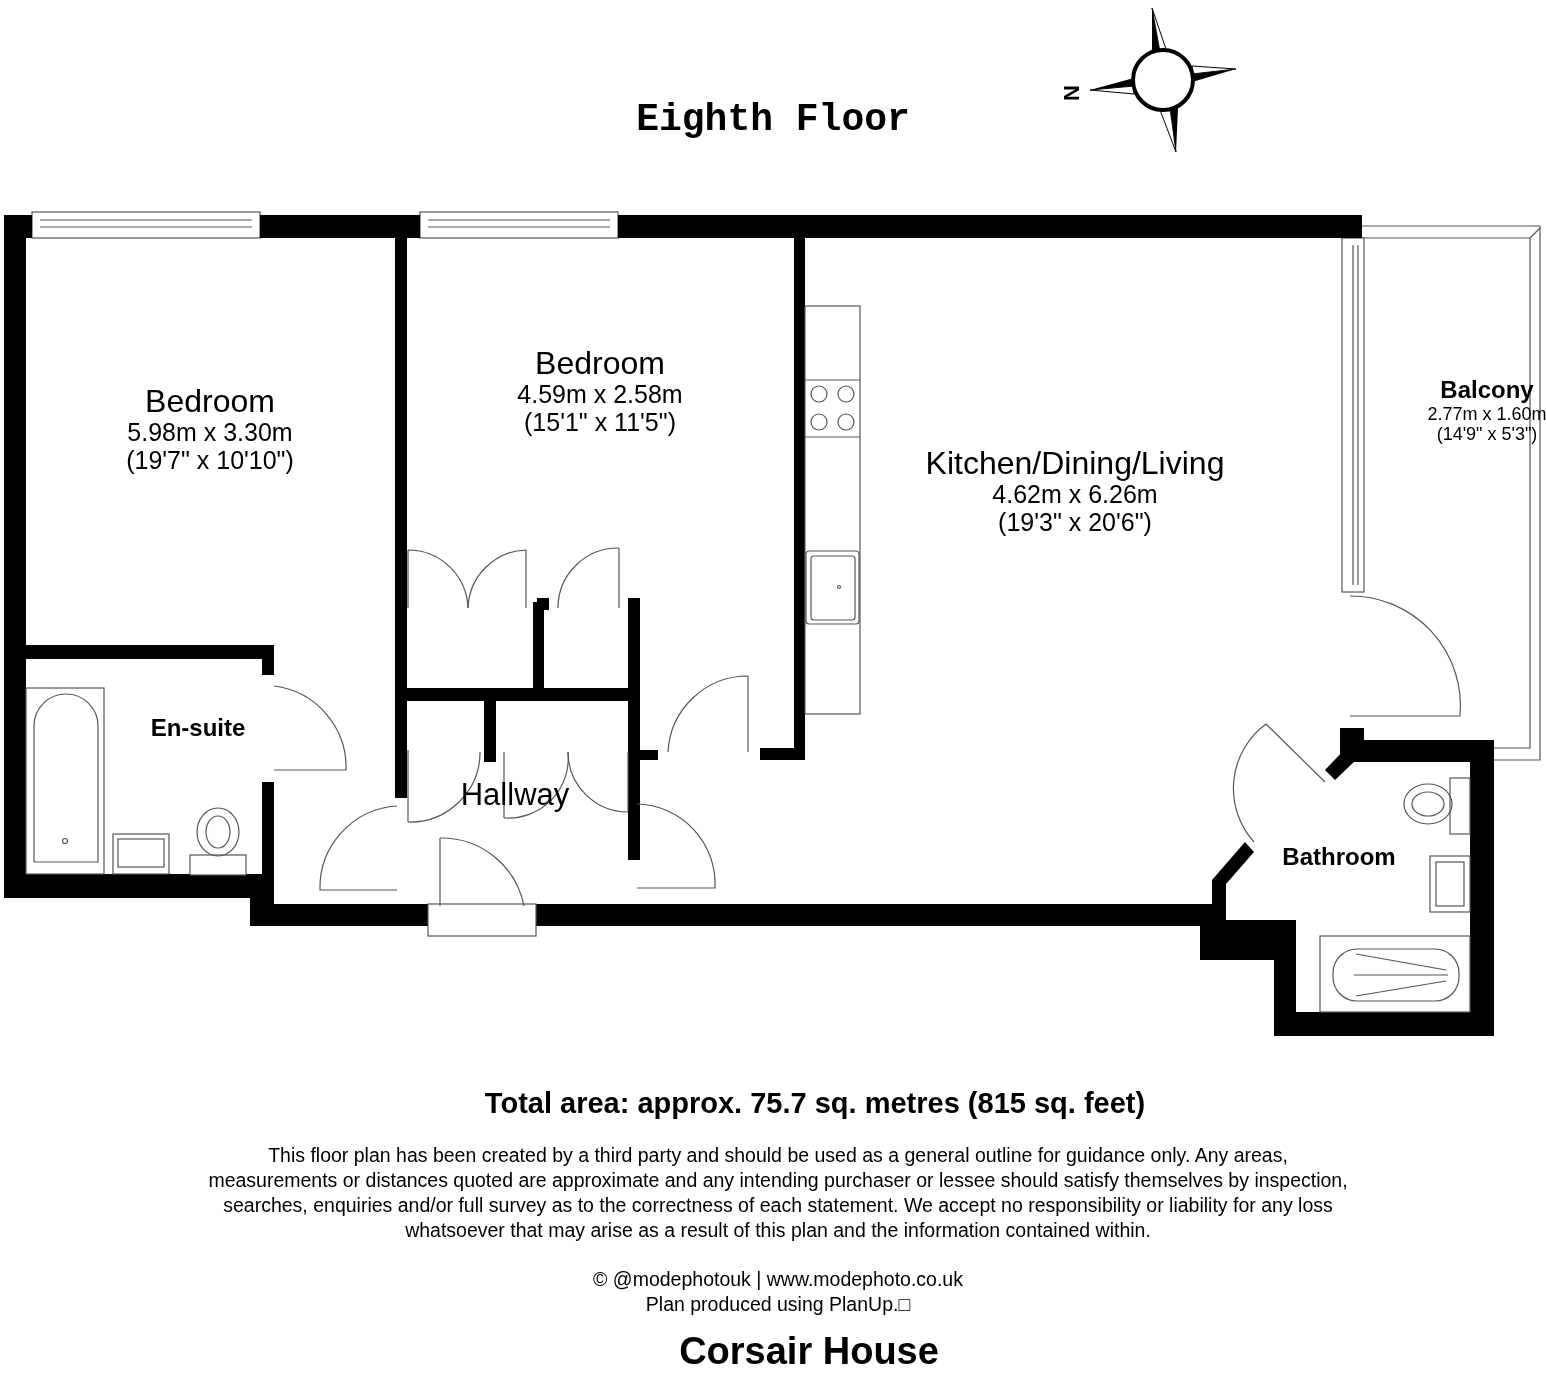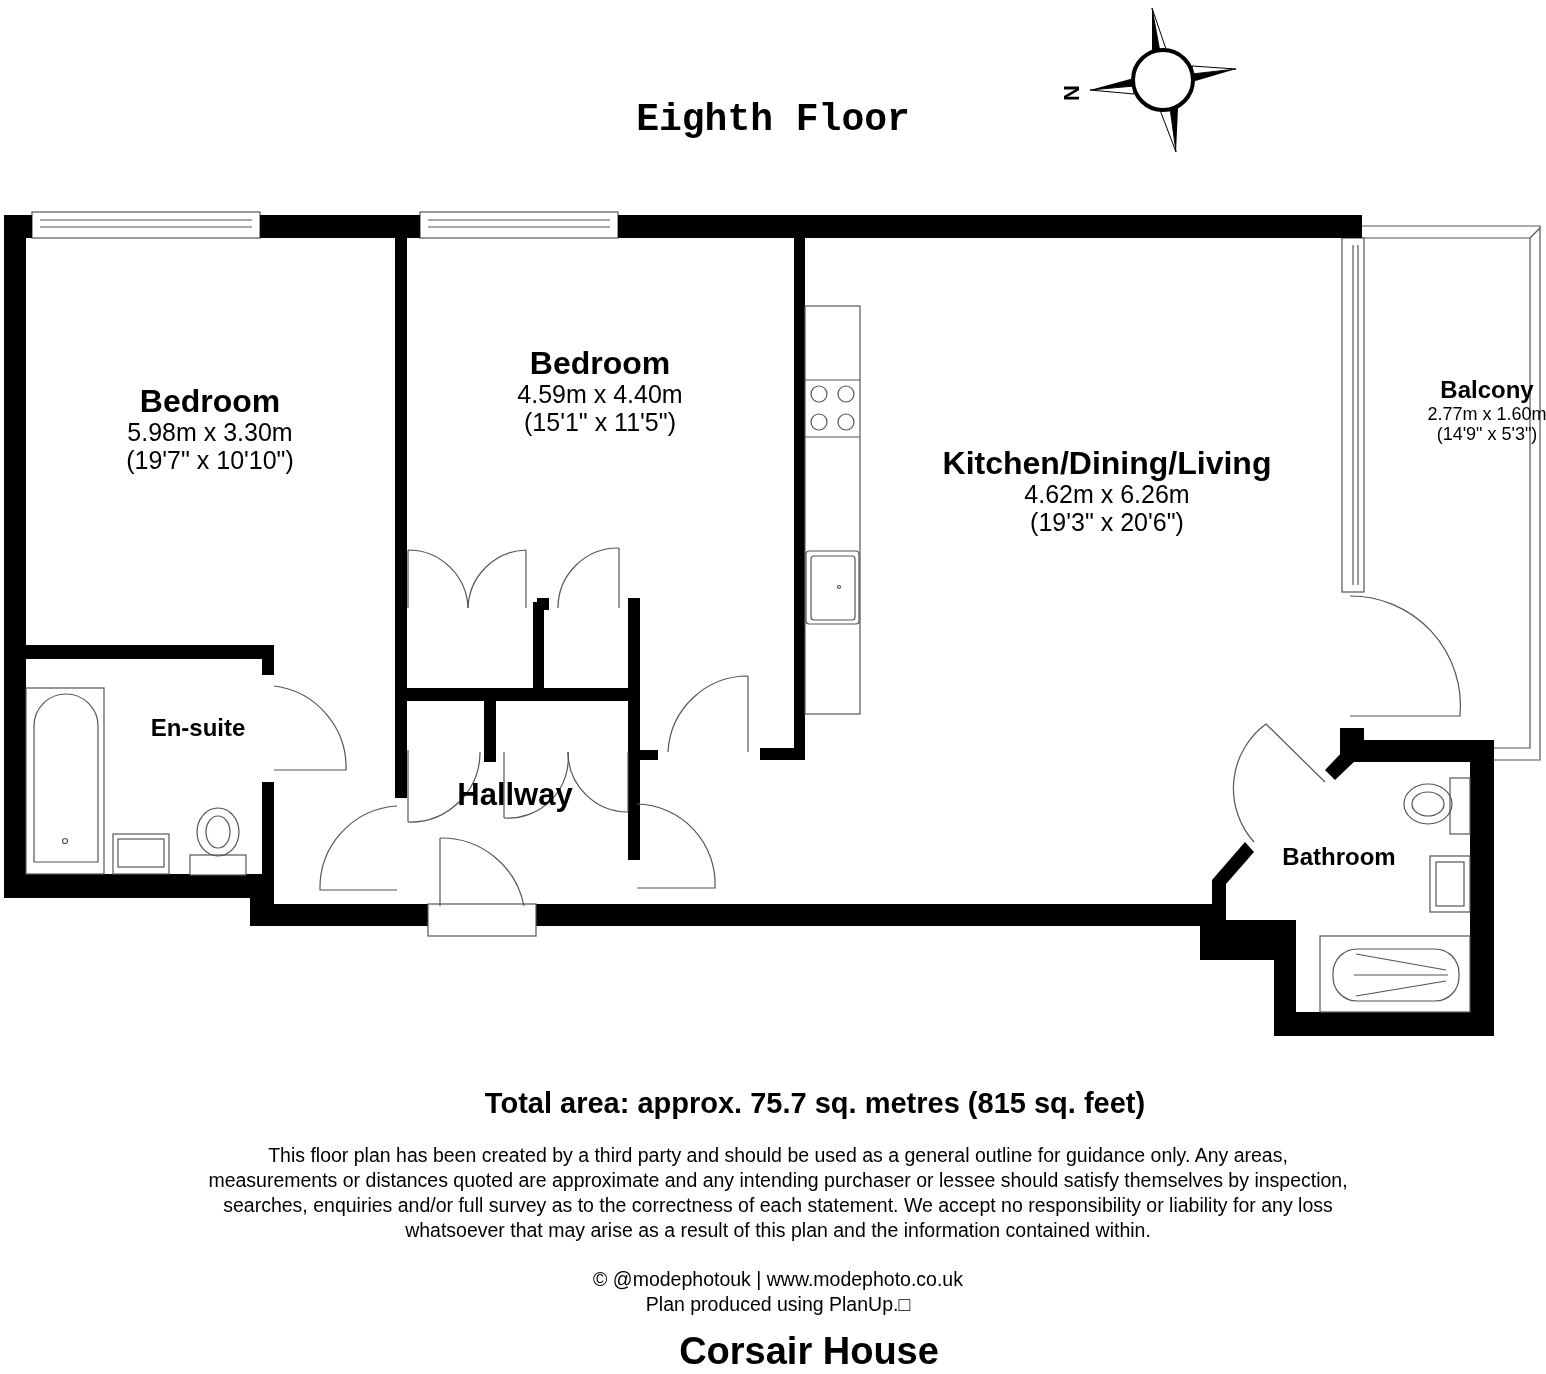--- a/index.html
+++ b/index.html
@@ -1,20 +1,20 @@
 <!DOCTYPE html>
 <html><head>
 <meta charset="utf-8">
 <style>
   html,body{margin:0;padding:0;background:#fff;}
   body{width:1546px;height:1374px;position:relative;overflow:hidden;font-family:"Liberation Sans",sans-serif;color:#000;}
   svg{position:absolute;left:0;top:0;}
   .t{position:absolute;text-align:center;white-space:nowrap;}
   .title{font-weight:bold;font-size:38px;}
-  .rname{font-weight:bold;font-size:32px;line-height:34px;}
+  .rname{font-weight:normal;font-size:32px;line-height:34px;}
   .rdim{font-size:25px;line-height:28px;}
   .small-name{font-weight:bold;font-size:24px;}
   .bal-dim{font-size:18px;line-height:20px;}
   .total{font-weight:bold;font-size:29px;padding-left:42px;}
   .disc{font-size:19.5px;line-height:25px;}
   .credit{font-size:19.5px;line-height:25px;}
   .wall{fill:#000;}
   .thin{fill:#fff;stroke:#555;stroke-width:1.2;}
   .line{fill:none;stroke:#555;stroke-width:1.2;}
 </style>
@@ -158,25 +158,25 @@
 <div class="t" style="left:1064px;top:80px;font-weight:bold;font-size:22px;transform:rotate(-90deg);">N</div>
 
 <div class="t" style="left:60px;width:300px;top:384px;">
   <div class="rname">Bedroom</div>
   <div class="rdim">5.98m x 3.30m</div>
   <div class="rdim">(19'7" x 10'10")</div>
 </div>
 
 <div class="t" style="left:450px;width:300px;top:346px;">
   <div class="rname">Bedroom</div>
-  <div class="rdim">4.59m x 4.40m</div>
+  <div class="rdim">4.59m x 2.58m</div>
   <div class="rdim">(15'1" x 11'5")</div>
 </div>
 
-<div class="t" style="left:907px;width:400px;top:446px;">
+<div class="t" style="left:875px;width:400px;top:446px;">
   <div class="rname">Kitchen/Dining/Living</div>
   <div class="rdim">4.62m x 6.26m</div>
   <div class="rdim">(19'3" x 20'6")</div>
 </div>
 
 <div class="t" style="left:1366px;width:160px;top:376px;padding-left:41px;">
   <div class="small-name">Balcony</div>
   <div class="bal-dim">2.77m x 1.60m</div>
   <div class="bal-dim">(14'9" x 5'3")</div>
 </div>

